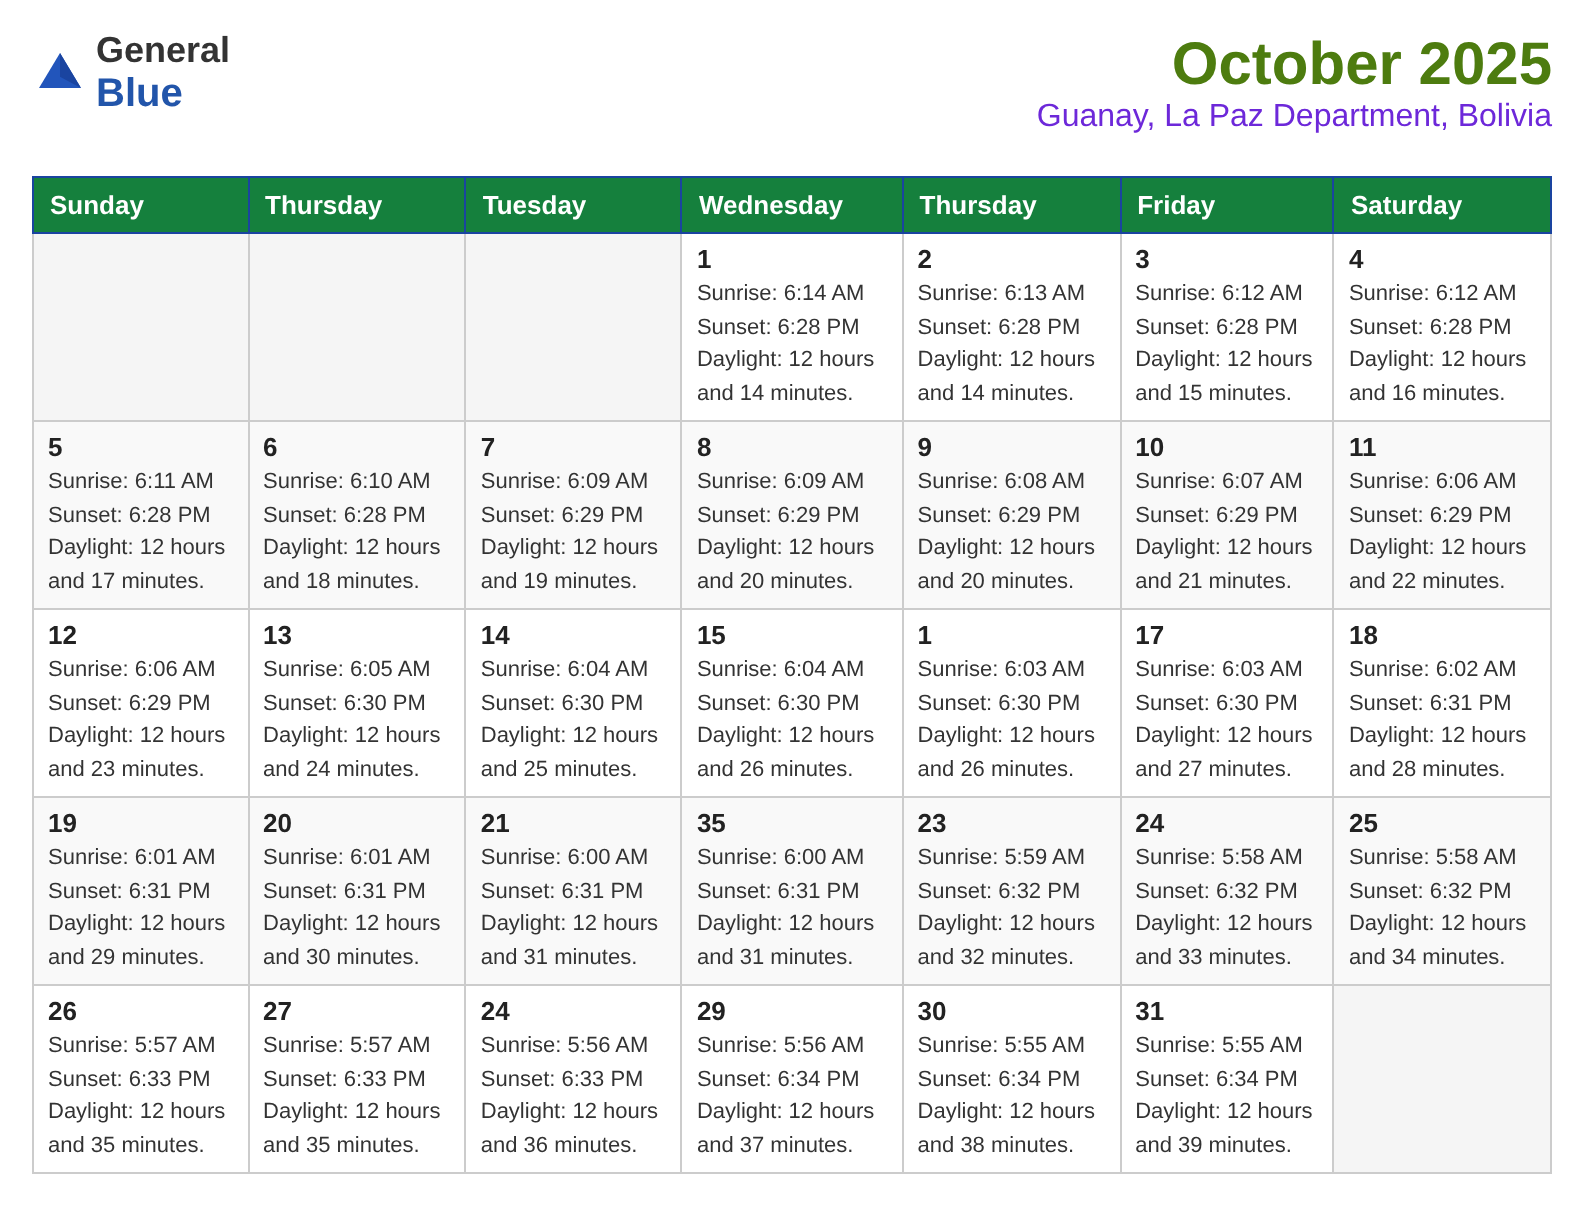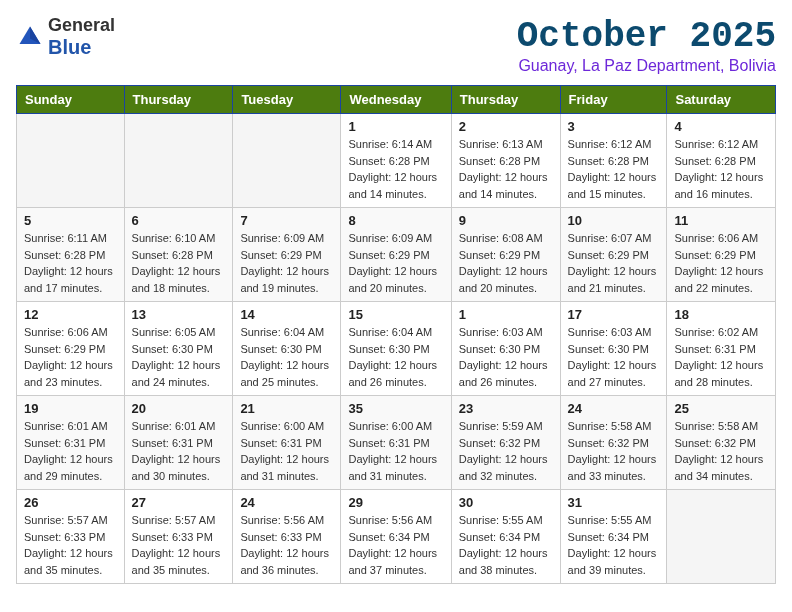--- a/index.html
+++ b/index.html
@@ -7,21 +7,21 @@
       font-family: Arial, sans-serif;
       background: #fff;
       width: 792px;
       min-height: 612px;
       padding: 16px;
     }
     .header-area {
       display: flex;
       justify-content: space-between;
       align-items: flex-start;
-      margin-bottom: 10px;
+      margin-bottom: 20px;
       gap: 46px;
     }
     .logo {
       display: flex;
       align-items: center;
       gap: 4px;
     }
     .logo-text {
       display: flex;
       flex-direction: column;
@@ -38,36 +38,35 @@
       color: #2255aa;
     }
     .logo-icon {
       width: 28px;
       height: 28px;
     }
     .title-area {
       text-align: right;
     }
     .month-title {
-      font-size: 36px;
-      font-weight: bold;
-      color: #0c4a6e;
-      font-family: Liberation Mono, monospace;
+      font-size: 30px;
+      font-weight: bold;
+      color: #4d7c0f;
     }
     .location-title {
       font-size: 16px;
       color: #6d28d9;
     }
     .calendar {
       width: 100%;
       border-collapse: collapse;
       border: 1px solid #ccc;
     }
     .calendar th {
-      background: #4d7c0f;
+      background: #15803d;
       color: #fff;
       text-align: left;
       padding: 6px 8px;
       font-size: 13px;
       border: 1px solid #1a44a0;
     }
     .calendar td {
       vertical-align: top;
       padding: 5px 7px;
       border: 1px solid #ccc;

